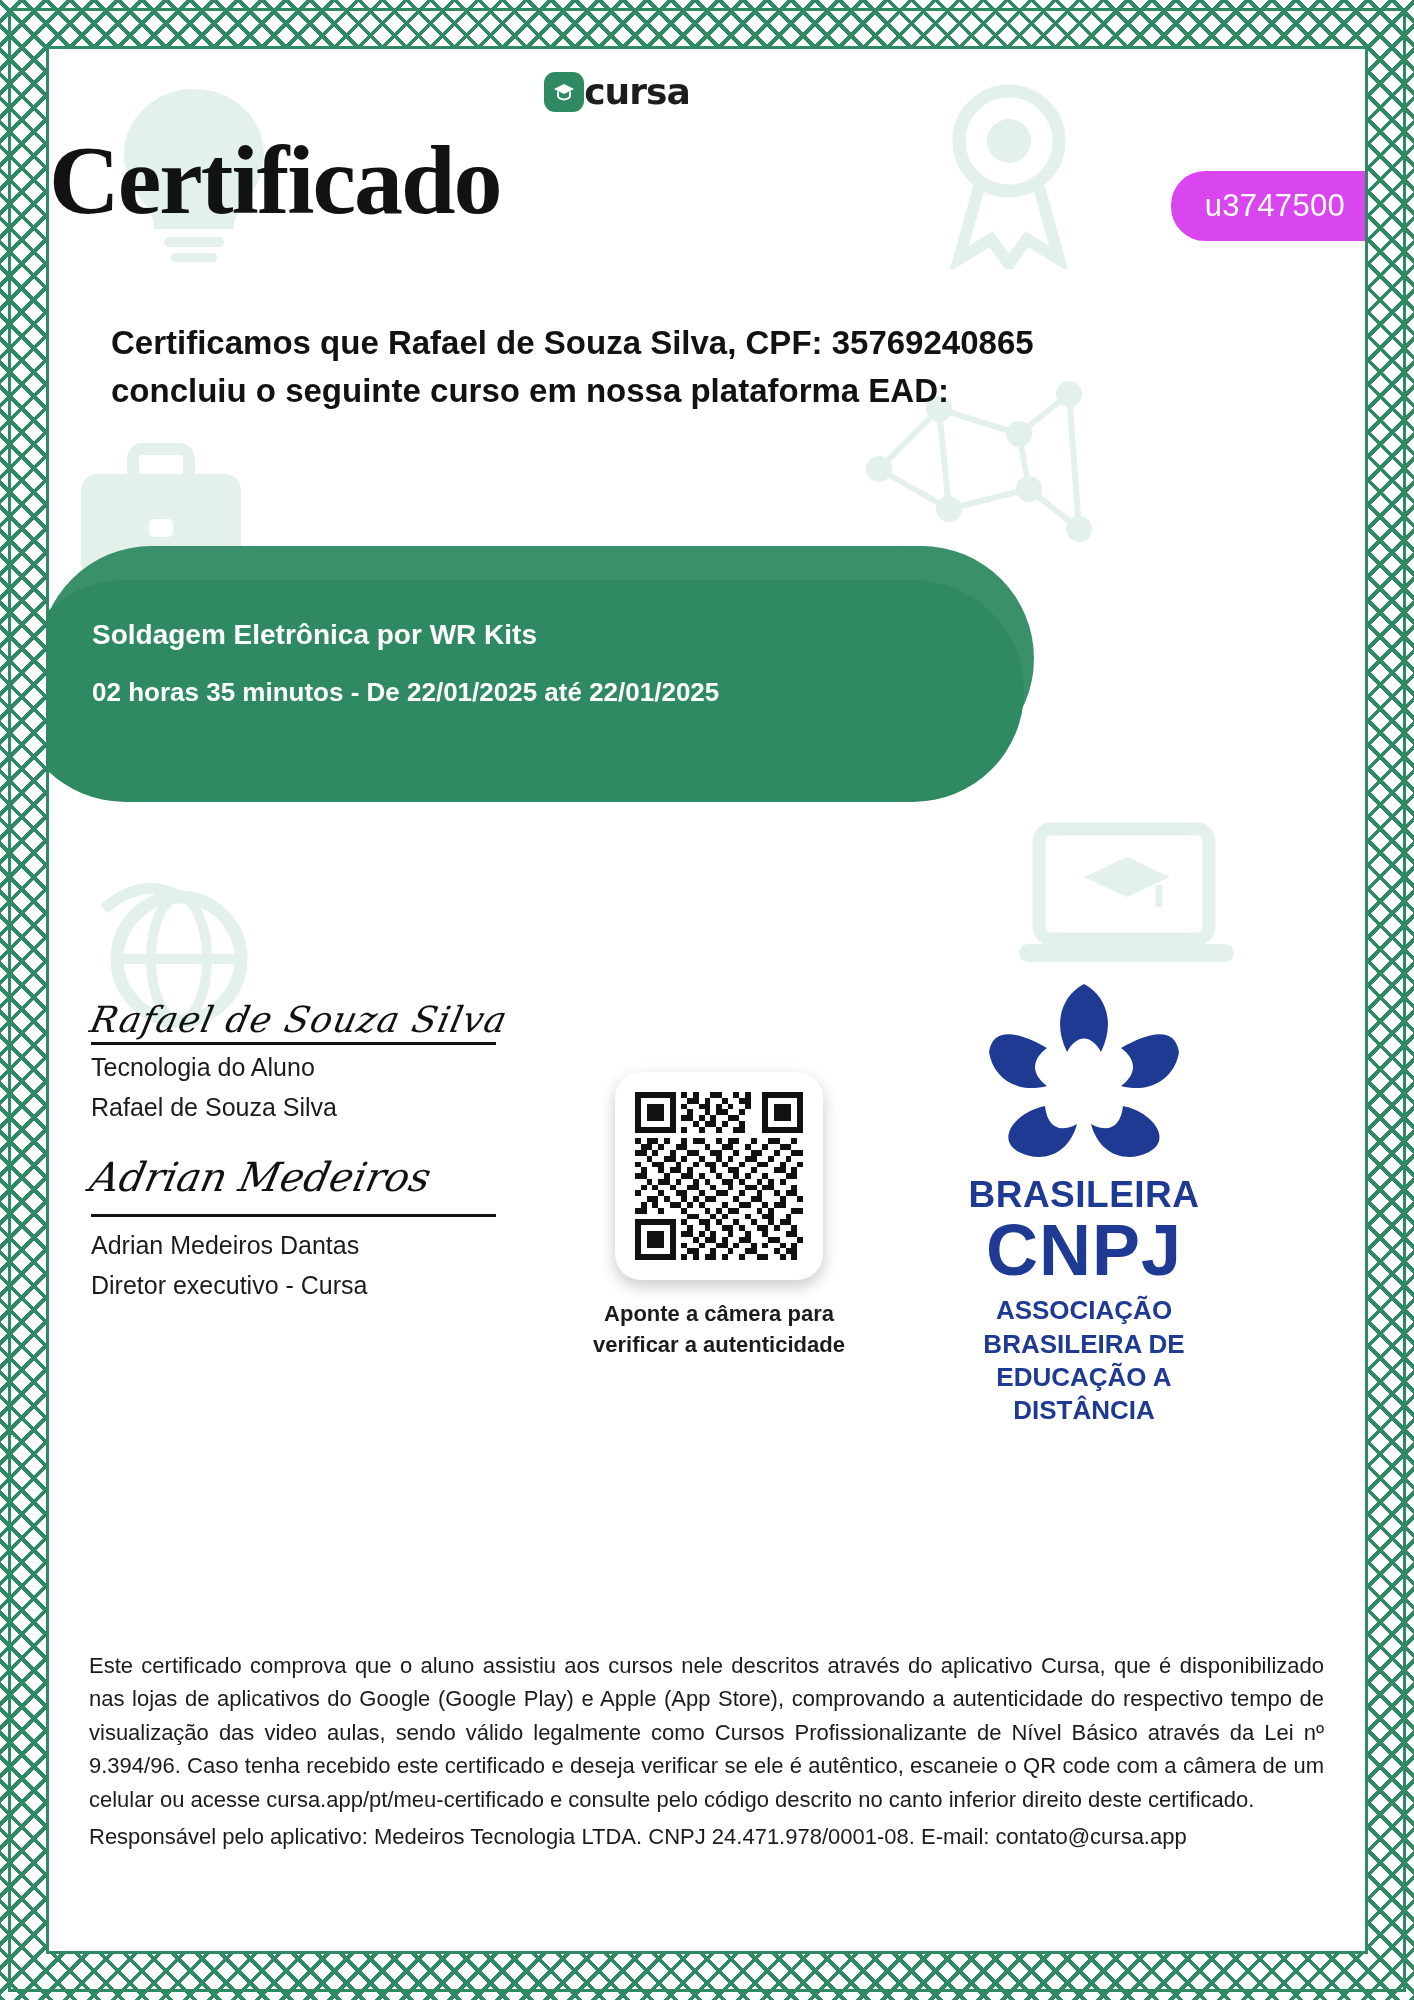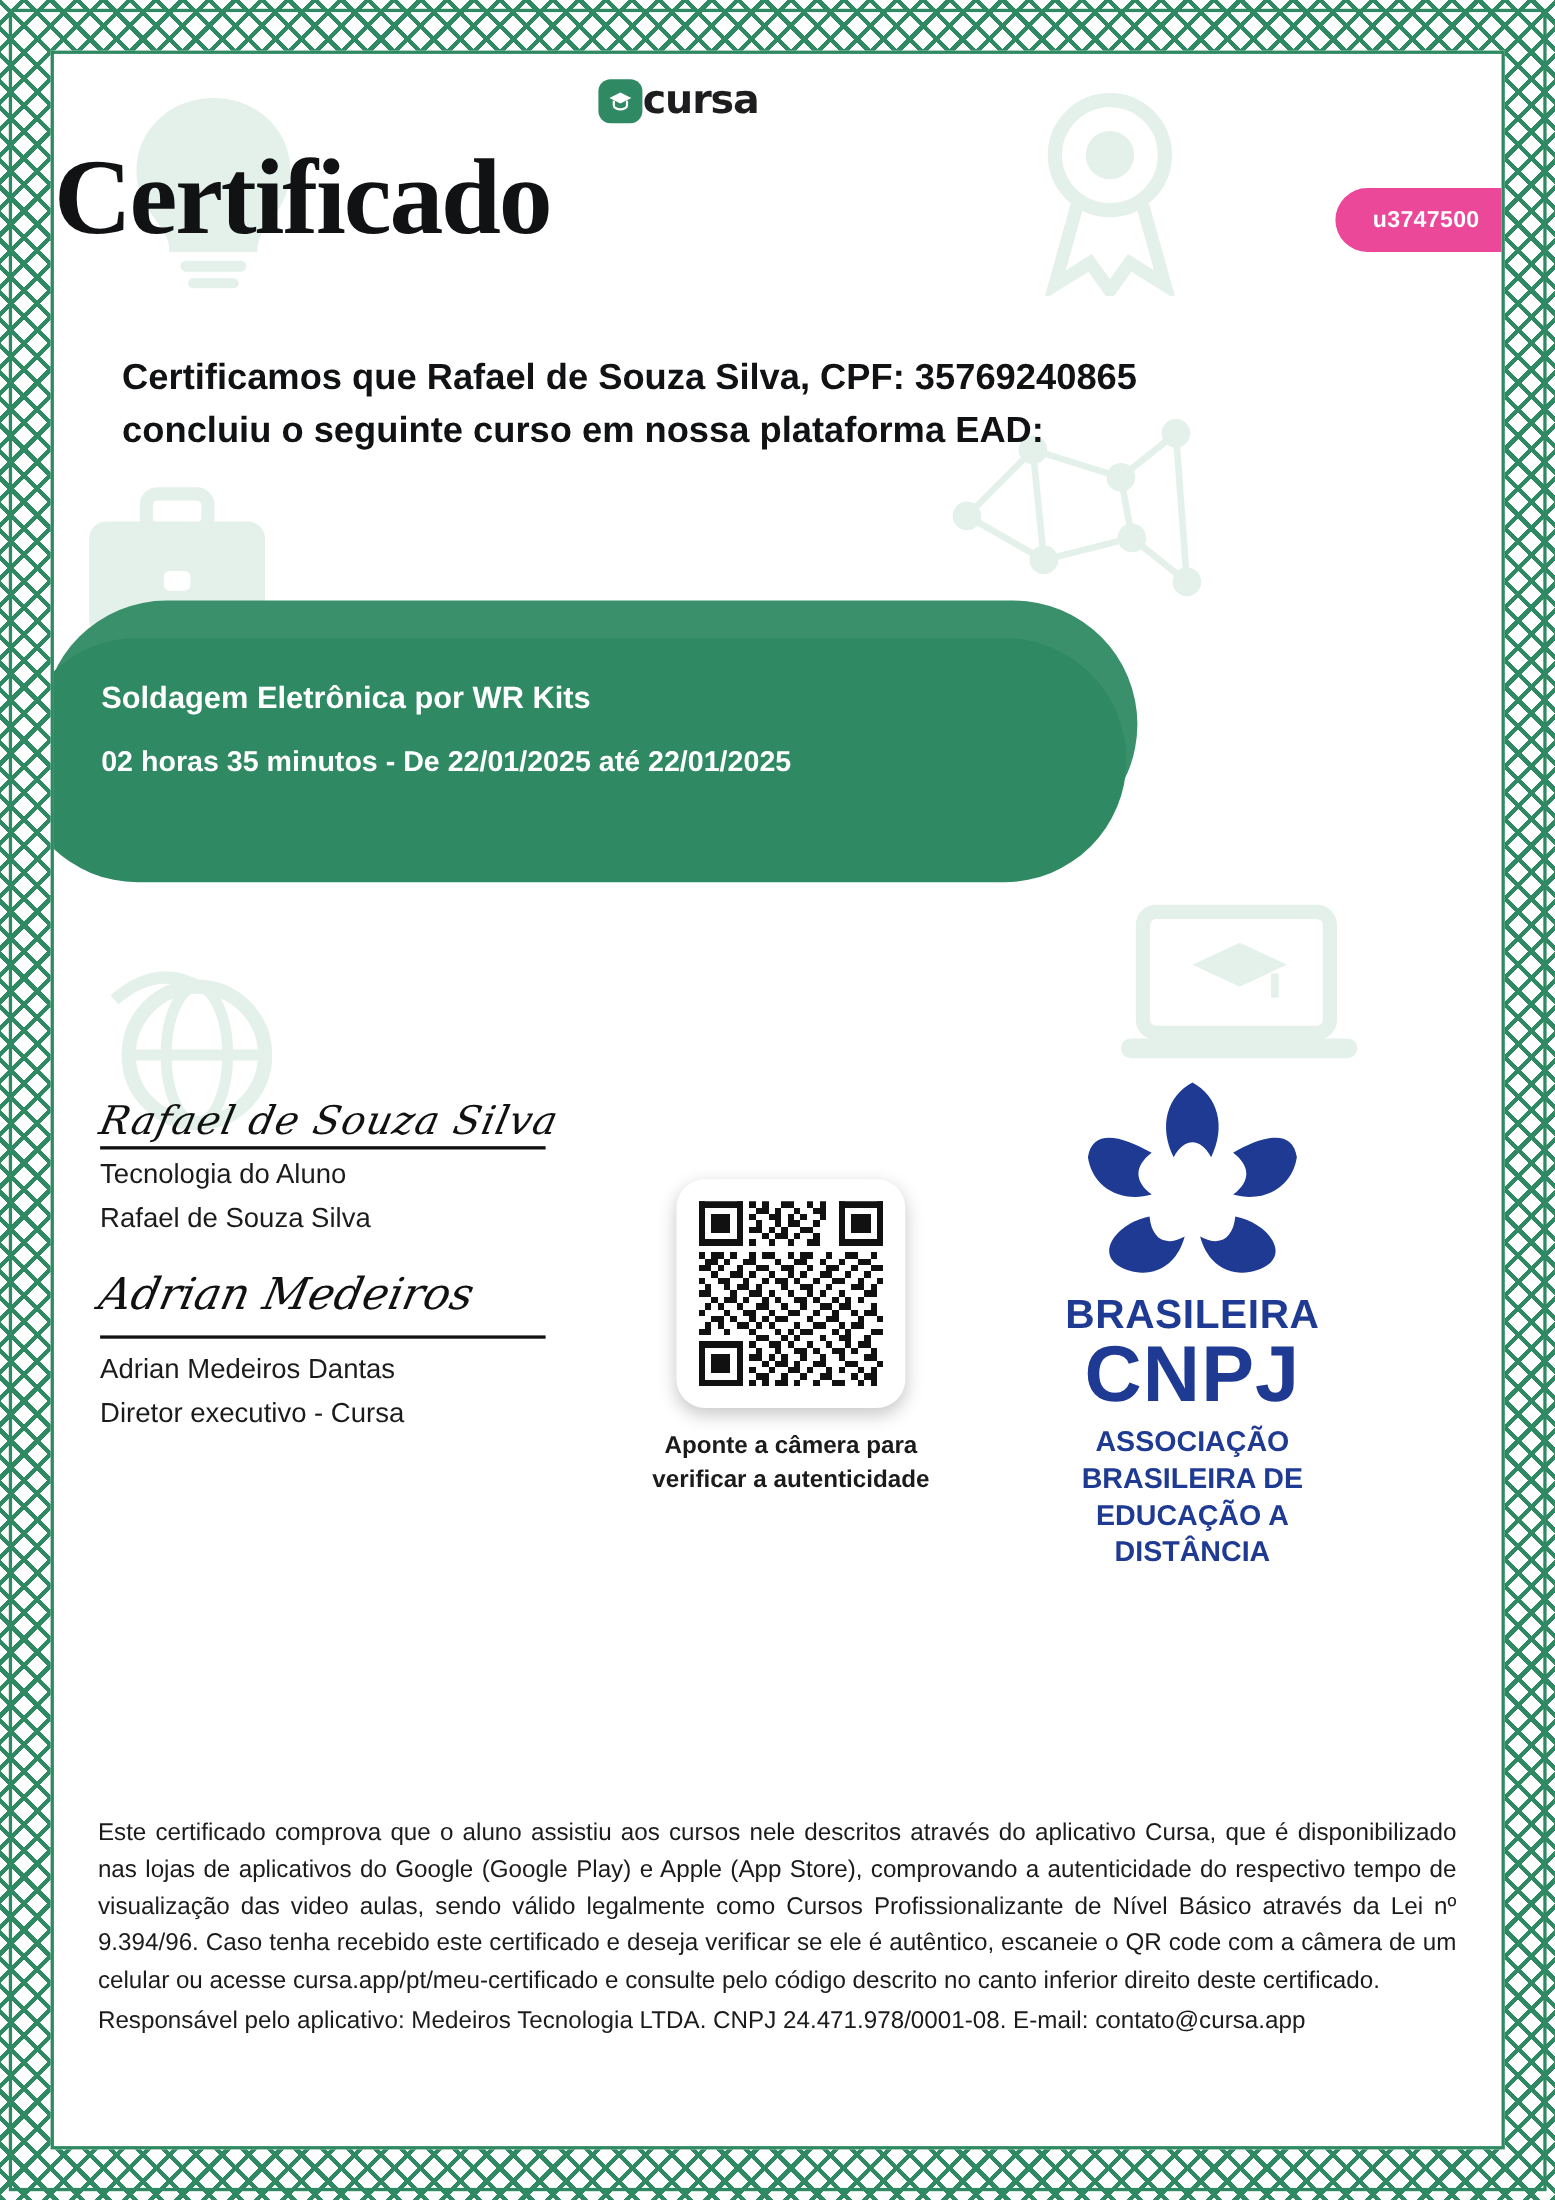--- a/index.html
+++ b/index.html
@@ -61,24 +61,24 @@
   }
 
   .cert-title{
     position:absolute;left:0;top:75px;width:1316px;text-align:left;
     font-size:98px;font-weight:bold;color:#111214;letter-spacing:-2px;
     font-family:Liberation Serif, serif;
   }
 
   .code-pill{
     position:absolute;right:-20px;top:122px;
-    background:#ec4899;color:#ffffff;
+    background:#d946ef;color:#ffffff;
     padding:17px 40px 17px 34px;
     border-top-left-radius:34px;border-bottom-left-radius:34px;
-    font-size:21px;font-weight:700;
+    font-size:31px;font-weight:400;
     letter-spacing:.3px;
   }
 
   .intro{
     position:absolute;left:62px;top:270px;width:1200px;
     font-size:33px;font-weight:bold;color:#111214;line-height:1.45;
   }
 
   
   .banner-wrap{position:absolute;left:-35px;top:497px;width:1020px;height:265px;}

